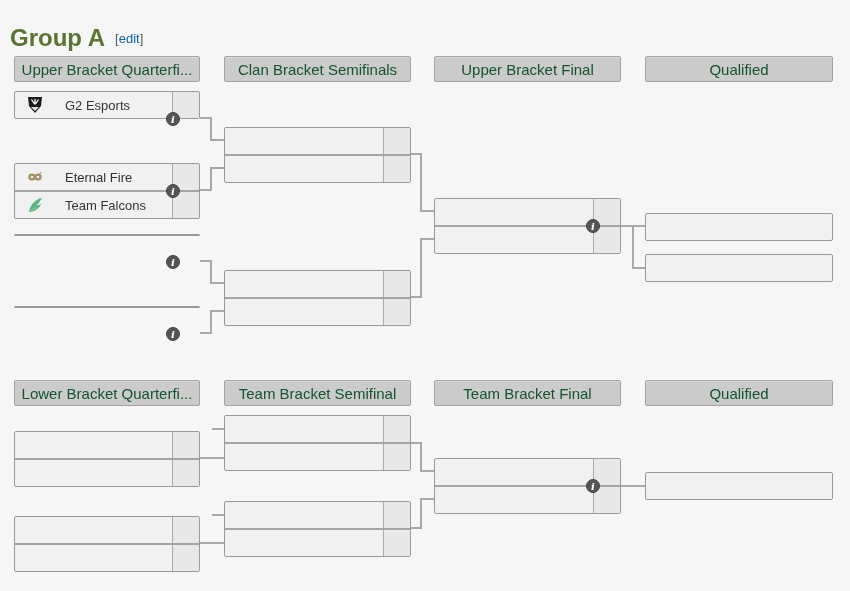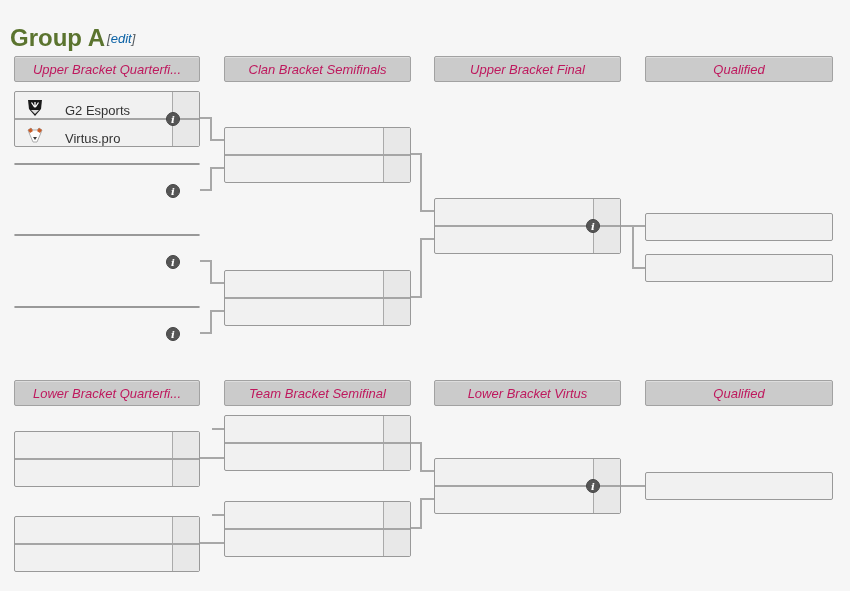--- a/index.html
+++ b/index.html
@@ -6,40 +6,40 @@
   body {
     width:850px; height:591px;
     position:relative; overflow:hidden;
     background:#f6f6f6;
     font-family:"Liberation Sans","DejaVu Sans",sans-serif;
   }
   .abs { position:absolute; }
 
   
   .page-title { left:10px; top:4px; font-size:24px; font-weight:bold; color:#5b742f; white-space:nowrap; }
-  .edit-wrap { font-size:13px; font-weight:normal; margin-left:2px; position:relative; top:-3px;font-style:italic; }
+  .edit-wrap { font-size:13px; font-weight:normal; margin-left:10px; position:relative; top:-3px; }
   .edit-bracket { color:#54595d; }
   .edit-link { color:#0b62a6; text-decoration:none; cursor:pointer; }
 
   
   .col-header {
     height:24px; background:#cbcbcb;
     border:1px solid #a2a2a2; border-radius:2px;
     box-shadow:inset 0 1px 0 rgba(255,255,255,.35);
     display:flex; align-items:center; justify-content:center;
-    font-size:13px; color:#be185d; white-space:nowrap; overflow:hidden;font-style:italic;
+    font-size:15px; color:#14532d; white-space:nowrap; overflow:hidden;
   }
 
   
   .match {
     background:#f1f1f1;
     border:1px solid #999;
     border-radius:2px;
   }
-  .trow { height:26px; display:flex; align-items:flex-end; position:relative; }
+  .trow { height:26px; display:flex; align-items:center; position:relative; }
   .trow.second { border-top:2px solid #a5a5a5; }
   .score-cell {
     position:absolute; right:0; top:0; bottom:0; width:26px;
     border-left:1px solid #aaa; background:#e8e8e8;
     display:flex; align-items:center; justify-content:center;
     font-size:13px; color:#333;
   }
   .logo-cell { width:40px; display:flex; align-items:center; justify-content:center; flex:0 0 40px; }
   .logo-cell svg { width:20px; height:20px; display:block; }
   .tname { font-size:13px; color:#333; margin-left:10px; white-space:nowrap; }
@@ -79,36 +79,44 @@
     <span class="logo-cell">
       <svg viewBox="0 0 20 20">
           <path d="M3 2 L17 2 L16 11 L10 18 L4 11 Z" fill="#1a1a1a"></path>
           <path d="M6.5 4.5 L9.5 9 M10 4 L10 9.5 M13.5 4.5 L10.5 9" stroke="#fff" stroke-width="1.3"></path>
           <path d="M6 12 h8 l-4 4 z" fill="#fff" opacity=".85"></path>
         </svg>
     </span>
     <span class="tname">G2 Esports</span>
     <span class="score-cell"></span>
   </div>
-  <div class="trow second">
+  <span class="info-badge">i</span>
+</div>
+
+<div class="abs match" style="left:14px;top:163px;width:184px">
+  <div class="trow">
     <span class="logo-cell">
       <svg viewBox="0 0 20 20">
-          <path d="M3 4 l3 -2 2 2 h4 l2 -2 3 2 -2 5 -3 7 h-4 l-3 -7 Z" fill="#fdfdfd" stroke="#999" stroke-width=".8"></path>
-          <path d="M3 4 l3 -2 2 3 -3 2 Z" fill="#c75c28"></path>
-          <path d="M17 4 l-3 -2 -2 3 3 2 Z" fill="#c75c28"></path>
-          <path d="M8 11 l2 3 2 -3 z" fill="#3a3a3a"></path>
+          <path d="M4.5 10 c0 -3.2 4.2 -3.2 5.5 0 c1.3 3.2 5.5 3.2 5.5 0 c0 -3.2 -4.2 -3.2 -5.5 0 c-1.3 3.2 -5.5 3.2 -5.5 0 Z" fill="none" stroke="#a39060" stroke-width="2.4"></path>
+          <path d="M14 6 l3 -1 -1.5 2 Z" fill="#a39060"></path>
         </svg>
     </span>
-    <span class="tname">Virtus.pro</span>
-    <span class="score-cell"></span>
-  </div>
-  <span class="info-badge">i</span>
-</div>
-
-<div class="abs match" style="left:14px;top:163px;width:184px">
+    <span class="tname">Eternal Fire</span>
+    <span class="score-cell"></span>
+  </div>
+  <div class="trow second">
+    <span class="logo-cell">
+      <svg viewBox="0 0 20 20">
+          <path d="M4 17 C5.5 9 11 4 17 3 C14.5 6.5 14.5 8.5 10.5 10.5 C13.5 10.6 15.5 9.6 16.5 8.6 C14.5 13 10 17 4 17 Z" fill="#58b27c"></path>
+          <path d="M4 17 C7 13 9 12 12 12 C9.5 14.5 7 16.5 4 17 Z" fill="#79c698"></path>
+        </svg>
+    </span>
+    <span class="tname">Team Falcons</span>
+    <span class="score-cell"></span>
+  </div>
   <span class="info-badge">i</span>
 </div>
 
 <div class="abs match" style="left:14px;top:234px;width:184px">
   <span class="info-badge">i</span>
 </div>
 
 <div class="abs match" style="left:14px;top:306px;width:184px">
   <span class="info-badge">i</span>
 </div>
@@ -145,21 +153,21 @@
     <span class="score-cell"></span>
   </div>
   <span class="info-badge">i</span>
 </div>
 
 <div class="abs qual-box" style="left:645px;top:213px;width:186px"></div>
 <div class="abs qual-box" style="left:645px;top:254px;width:186px"></div>
 
 <div class="abs col-header" style="left:14px;top:380px;width:184px">Lower Bracket Quarterfi...</div>
 <div class="abs col-header" style="left:224px;top:380px;width:185px">Team Bracket Semifinal</div>
-<div class="abs col-header" style="left:434px;top:380px;width:185px">Lower Bracket Virtus</div>
+<div class="abs col-header" style="left:434px;top:380px;width:185px">Team Bracket Final</div>
 <div class="abs col-header" style="left:645px;top:380px;width:186px">Qualified</div>
 
 <div class="abs match" style="left:14px;top:431px;width:184px">
   <div class="trow">
     <span class="tname"></span>
     <span class="score-cell"></span>
   </div>
   <div class="trow second">
     <span class="tname"></span>
     <span class="score-cell"></span>

